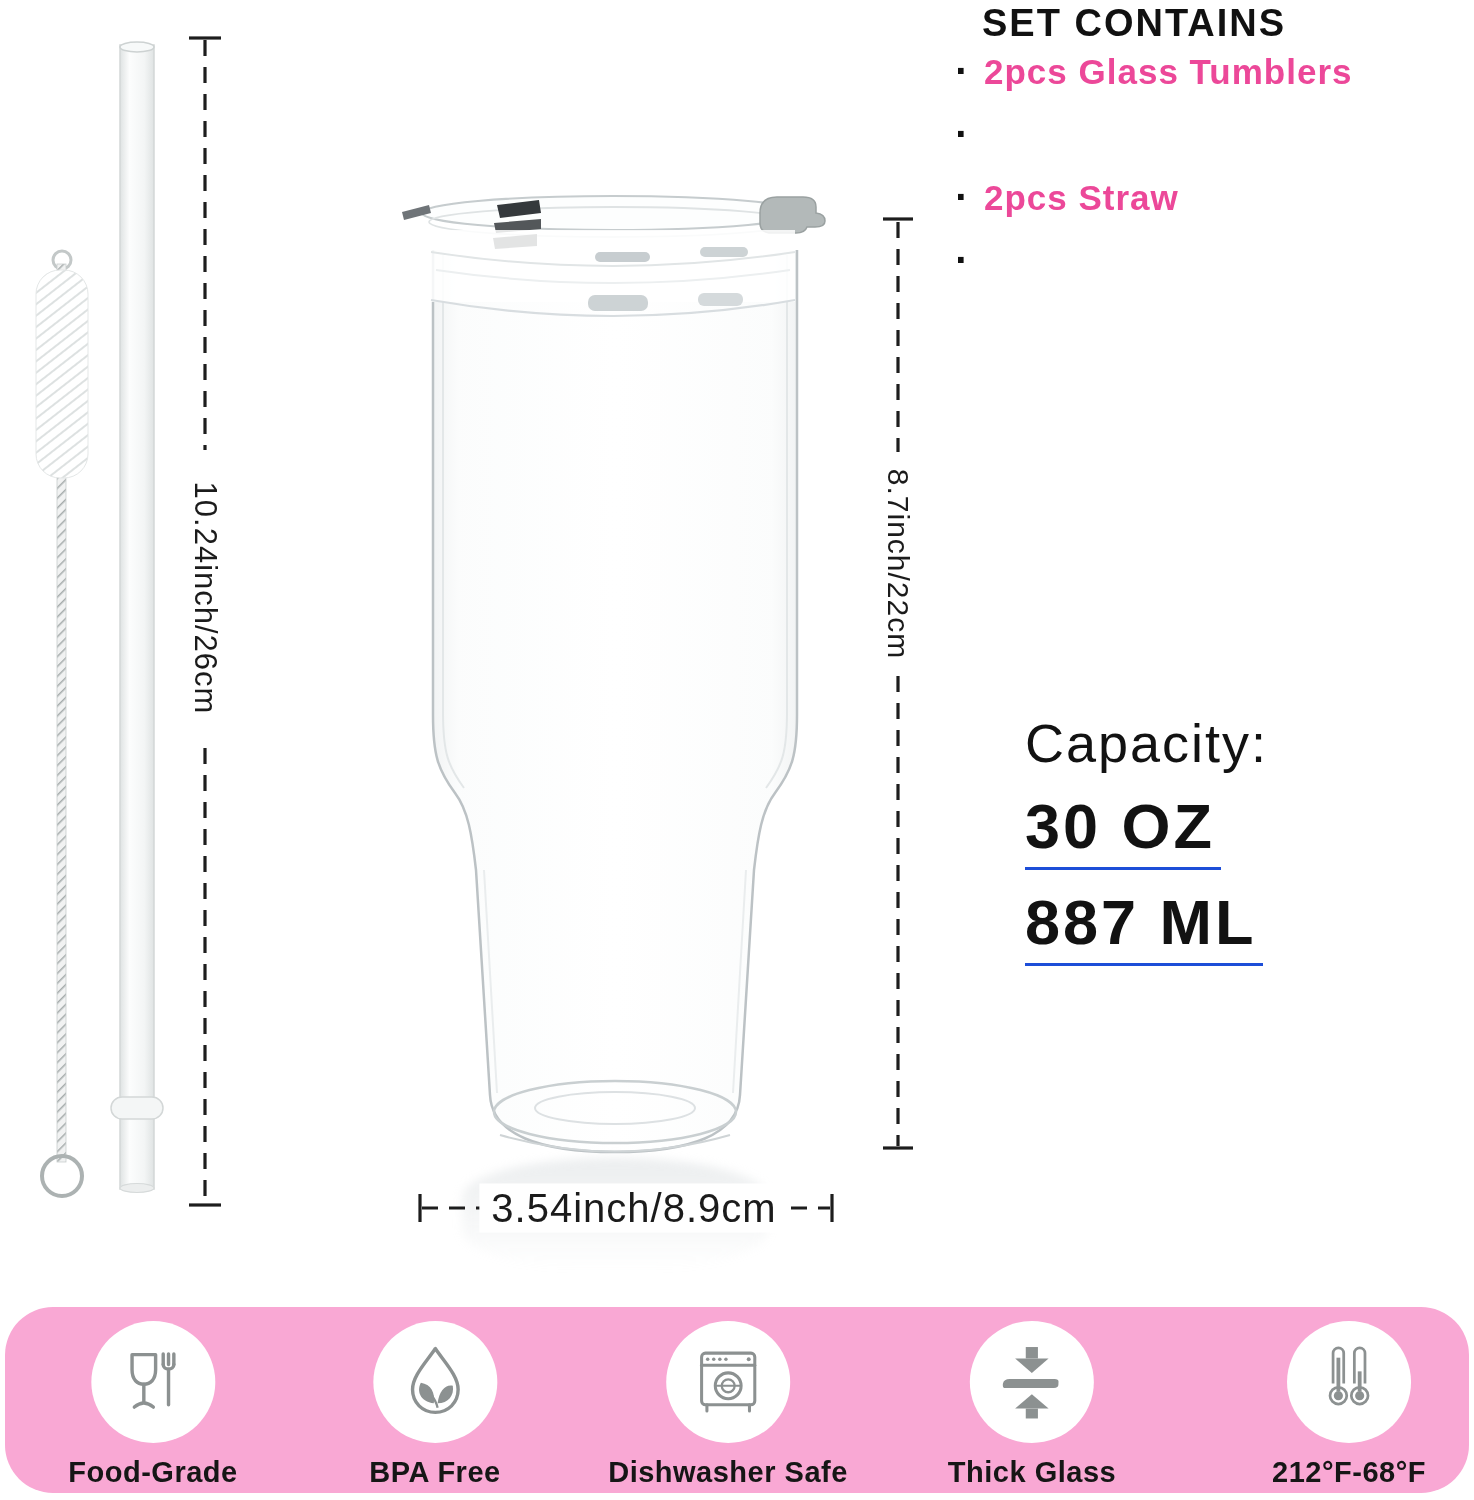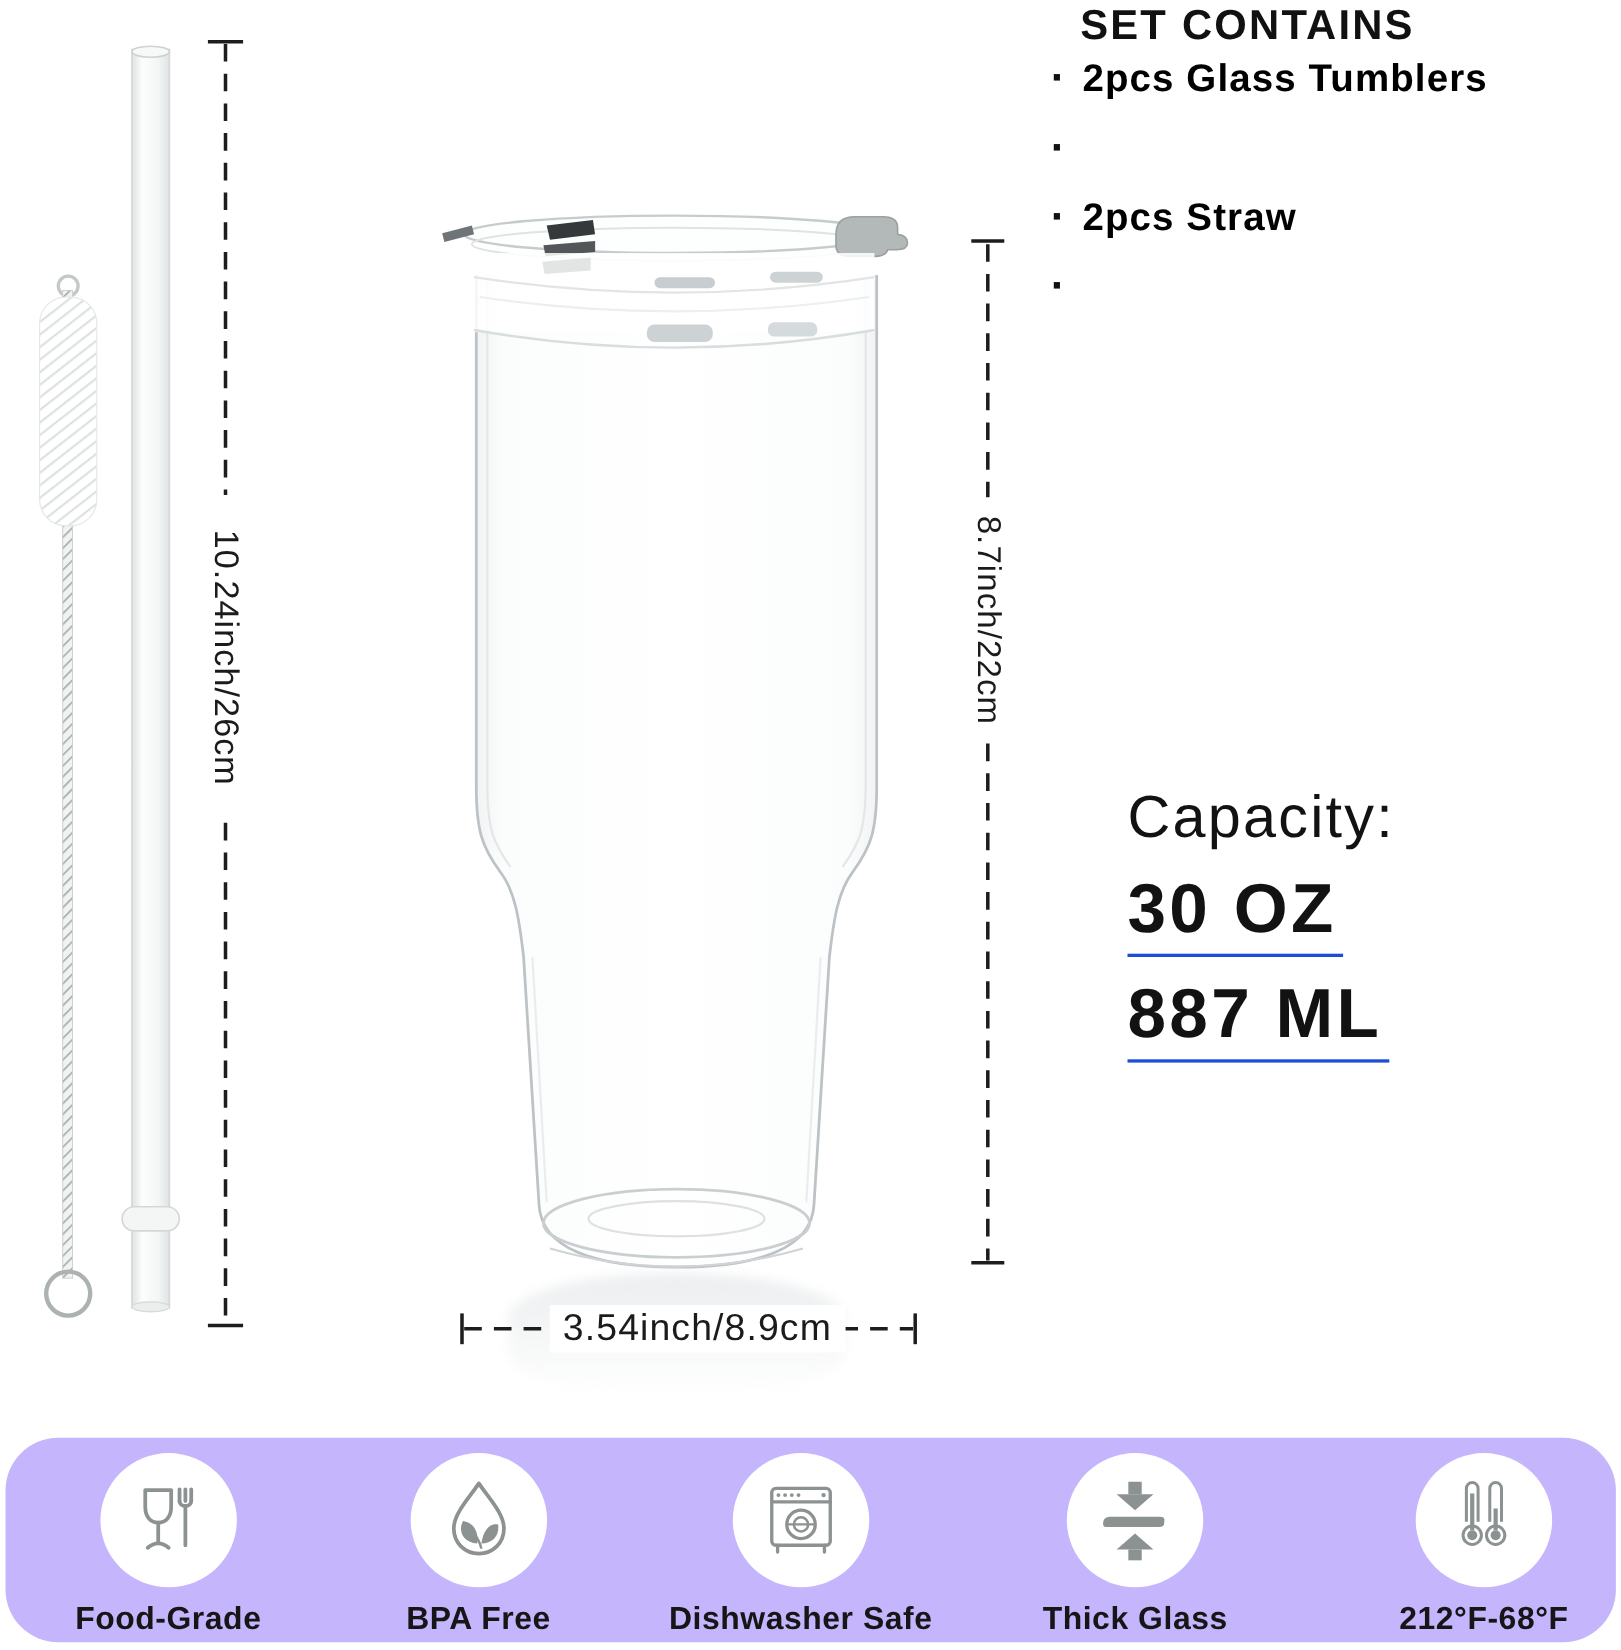--- a/index.html
+++ b/index.html
@@ -11,41 +11,41 @@
   .layer{position:absolute;left:0;top:0;}
 
   
   #set-contains{position:absolute;left:952px;top:0px;}
   #set-contains .title{
     font-size:38px;font-weight:700;letter-spacing:2px;color:#111;
     margin:2px 0 4px 30px;white-space:nowrap;
   }
   .sc-item{display:flex;align-items:center;margin-bottom:18px;white-space:nowrap;}
   .sc-bullet{font-size:40px;font-weight:700;width:20px;text-align:center;margin-right:12px;color:#111;}
-  .sc-text{font-size:35px;font-weight:600;letter-spacing:1px;color:#000000;}
+  .sc-text{font-size:35px;font-weight:600;letter-spacing:1px;color:#ec4899;}
 
   
   #capacity{position:absolute;left:1025px;top:712px;}
   #capacity .cap-label{font-size:54px;font-weight:400;letter-spacing:2px;color:#121212;}
   .cap-value{
     display:inline-block;font-size:63px;font-weight:700;letter-spacing:3px;color:#121212;
     border-bottom:3px solid #1d4ed8;padding:0 6px 5px 0;margin-top:16px;white-space:nowrap;
   }
 
   
   .dim-label{position:absolute;background:#fff;color:#1b1b1b;font-weight:500;white-space:nowrap;}
   .dim-vert{writing-mode:vertical-rl;text-orientation:mixed;padding:8px 2px;}
   #dim-straw-label{left:205px;top:598px;transform:translate(-50%,-50%);font-size:31px;letter-spacing:1px;}
   #dim-height-label{left:898px;top:564px;transform:translate(-50%,-50%);font-size:30px;letter-spacing:1px;}
-  #dim-width-label{left:634px;top:1208px;transform:translate(-50%,-50%);font-size:34px;letter-spacing:1px;padding:2px 12px;}
+  #dim-width-label{left:634px;top:1208px;transform:translate(-50%,-50%);font-size:40px;letter-spacing:1px;padding:2px 12px;}
 
   
   #features-bar{
     position:absolute;left:5px;top:1307px;width:1464px;height:186px;
-    background:#c4b5fd;border-radius:48px;
+    background:#f9a8d4;border-radius:48px;
   }
   .feature{position:absolute;top:14px;transform:translateX(-50%);text-align:center;}
   .feature .circle{
     width:124px;height:122px;border-radius:50%;background:#ffffff;
     display:flex;align-items:center;justify-content:center;margin:0 auto 13px auto;
   }
   .feature .flabel{font-size:29px;font-weight:600;letter-spacing:0.5px;color:#161616;white-space:nowrap;}
 
   
   #tumbler-reflection{

